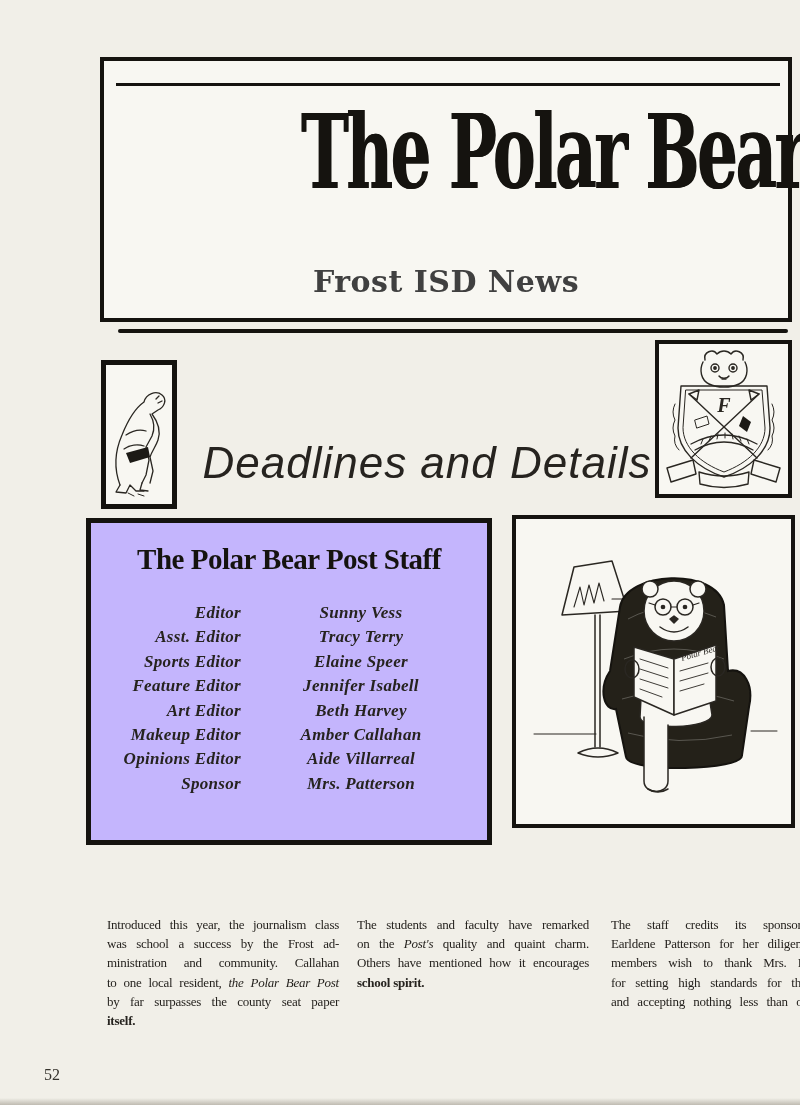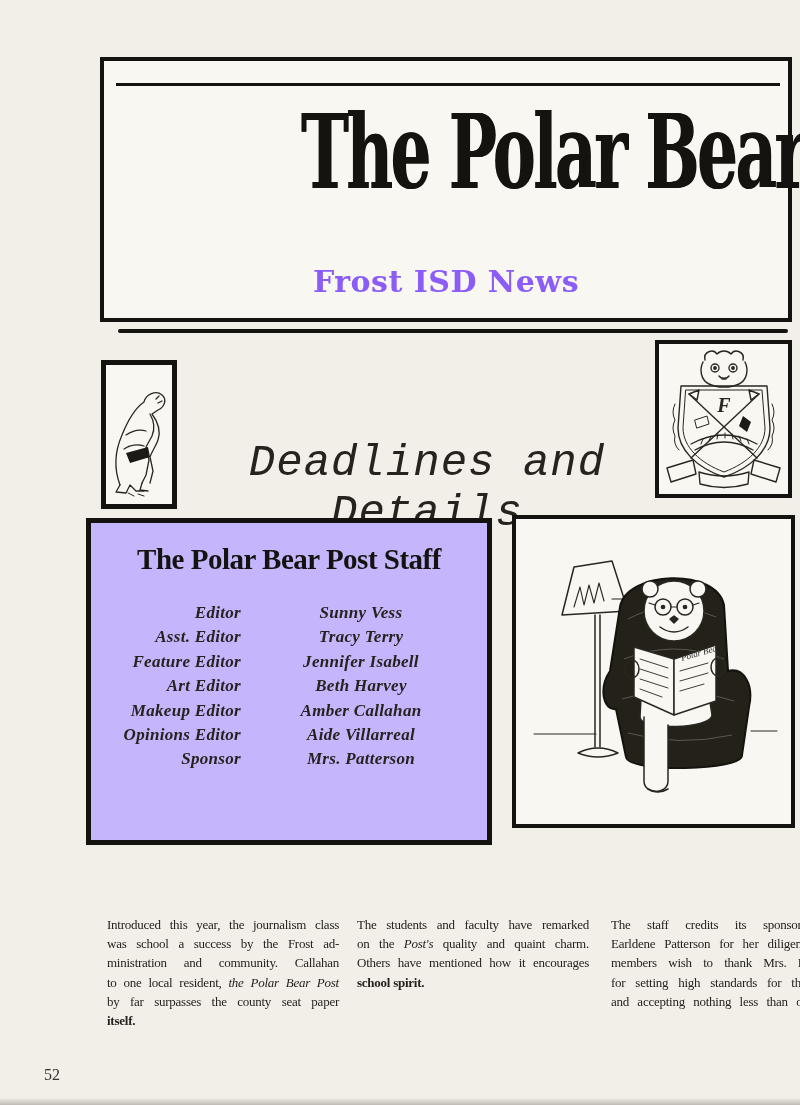--- a/index.html
+++ b/index.html
@@ -28,21 +28,21 @@
     display:inline-block;
     font-family:"DejaVu Serif", serif;
     font-weight:bold;font-size:102px;letter-spacing:-4px;
     transform:scaleX(0.63);transform-origin:50% 50%;
     text-shadow:1px 0 0 #15130f;
     color:#15130f;
   }
   .masthead-subtitle{
     position:absolute;left:0;top:203px;width:100%;text-align:center;
     font-family:"DejaVu Serif", serif;font-weight:bold;font-size:30px;
-    letter-spacing:0.5px;color:#8b5cf6;
+    letter-spacing:0.5px;color:#404040;
   }
   .rule-under-masthead{
     position:absolute;left:118px;top:329px;width:670px;height:4px;
     background:#15130f;border-radius:2px;
   }
   
   .bear-box{
     position:absolute;left:101px;top:360px;width:66px;height:139px;
     border:5px solid #15130f;background:#f8f7f2;
   }
@@ -51,21 +51,21 @@
     border:4px solid #15130f;background:#f8f7f2;
   }
   .reading-box{
     position:absolute;left:512px;top:515px;width:275px;height:305px;
     border:4px solid #15130f;background:#f8f7f2;
   }
   .ill{position:absolute;left:0;top:0;}
   
   .section-heading{
     position:absolute;left:147px;top:438px;width:560px;text-align:center;
-    font-family:Liberation Mono, monospace;font-style:italic;
+    font-family:Liberation Sans, sans-serif;font-style:italic;
     font-size:44px;letter-spacing:1px;color:#26231f;
   }
   
   .staff-box{
     position:absolute;left:86px;top:518px;width:396px;height:317px;
     border:5px solid #15130f;background:#c4b5fd;
   }
   .staff-title{
     position:absolute;left:0;top:20px;width:100%;text-align:center;
     font-family:"Liberation Serif", serif;font-weight:bold;font-size:29px;
@@ -175,20 +175,24 @@
         <div class="staff-row">
           <span class="staff-role">Editor</span>
           <span class="staff-name">Sunny Vess</span>
         </div>
 
         <div class="staff-row">
           <span class="staff-role">Asst. Editor</span>
           <span class="staff-name">Tracy Terry</span>
         </div>
 
+        <div class="staff-row">
+          <span class="staff-role">Sports Editor</span>
+          <span class="staff-name">Elaine Speer</span>
+        </div>
 
         <div class="staff-row">
           <span class="staff-role">Feature Editor</span>
           <span class="staff-name">Jennifer Isabell</span>
         </div>
 
 
         <div class="staff-row">
           <span class="staff-role">Art Editor</span>
           <span class="staff-name">Beth Harvey</span>

